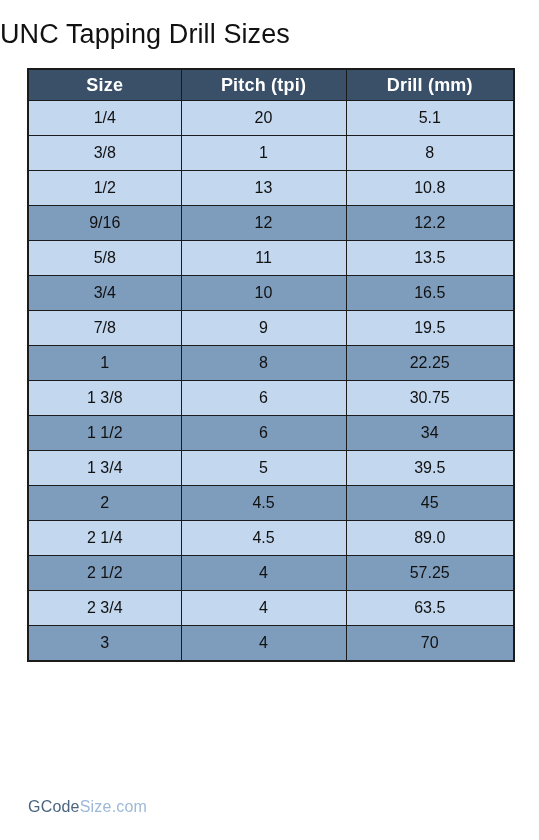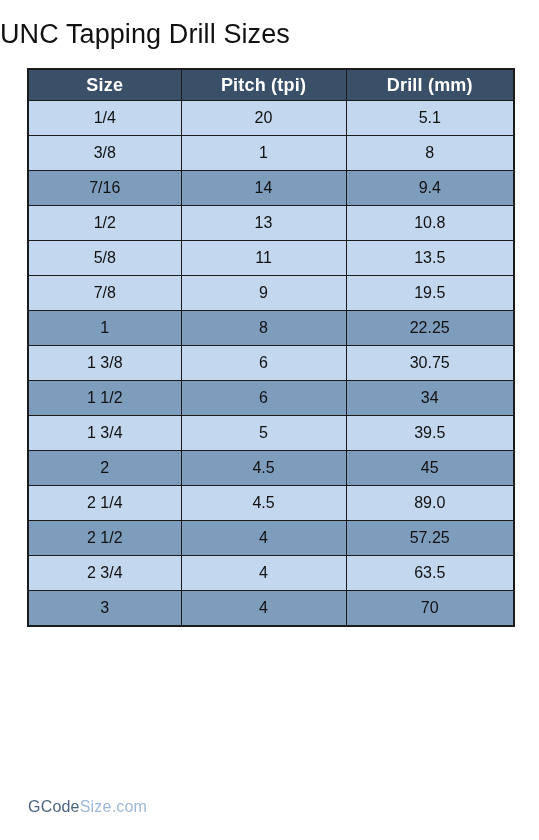--- a/index.html
+++ b/index.html
@@ -111,35 +111,40 @@
           <tr class="row-light">
             <td>1/4</td>
             <td>20</td>
             <td>5.1</td>
           </tr>
           <tr class="row-light">
             <td>3/8</td>
             <td>1</td>
             <td>8</td>
           </tr>
-          <tr class="row-dark">
-            <td>7/16</td>
-            <td>14</td>
-            <td>9.4</td>
-          </tr>
           <tr class="row-light">
             <td>1/2</td>
             <td>13</td>
             <td>10.8</td>
           </tr>
+          <tr class="row-dark">
+            <td>9/16</td>
+            <td>12</td>
+            <td>12.2</td>
+          </tr>
           <tr class="row-light">
             <td>5/8</td>
             <td>11</td>
             <td>13.5</td>
           </tr>
+          <tr class="row-dark">
+            <td>3/4</td>
+            <td>10</td>
+            <td>16.5</td>
+          </tr>
           <tr class="row-light">
             <td>7/8</td>
             <td>9</td>
             <td>19.5</td>
           </tr>
           <tr class="row-dark">
             <td>1</td>
             <td>8</td>
             <td>22.25</td>
           </tr>

